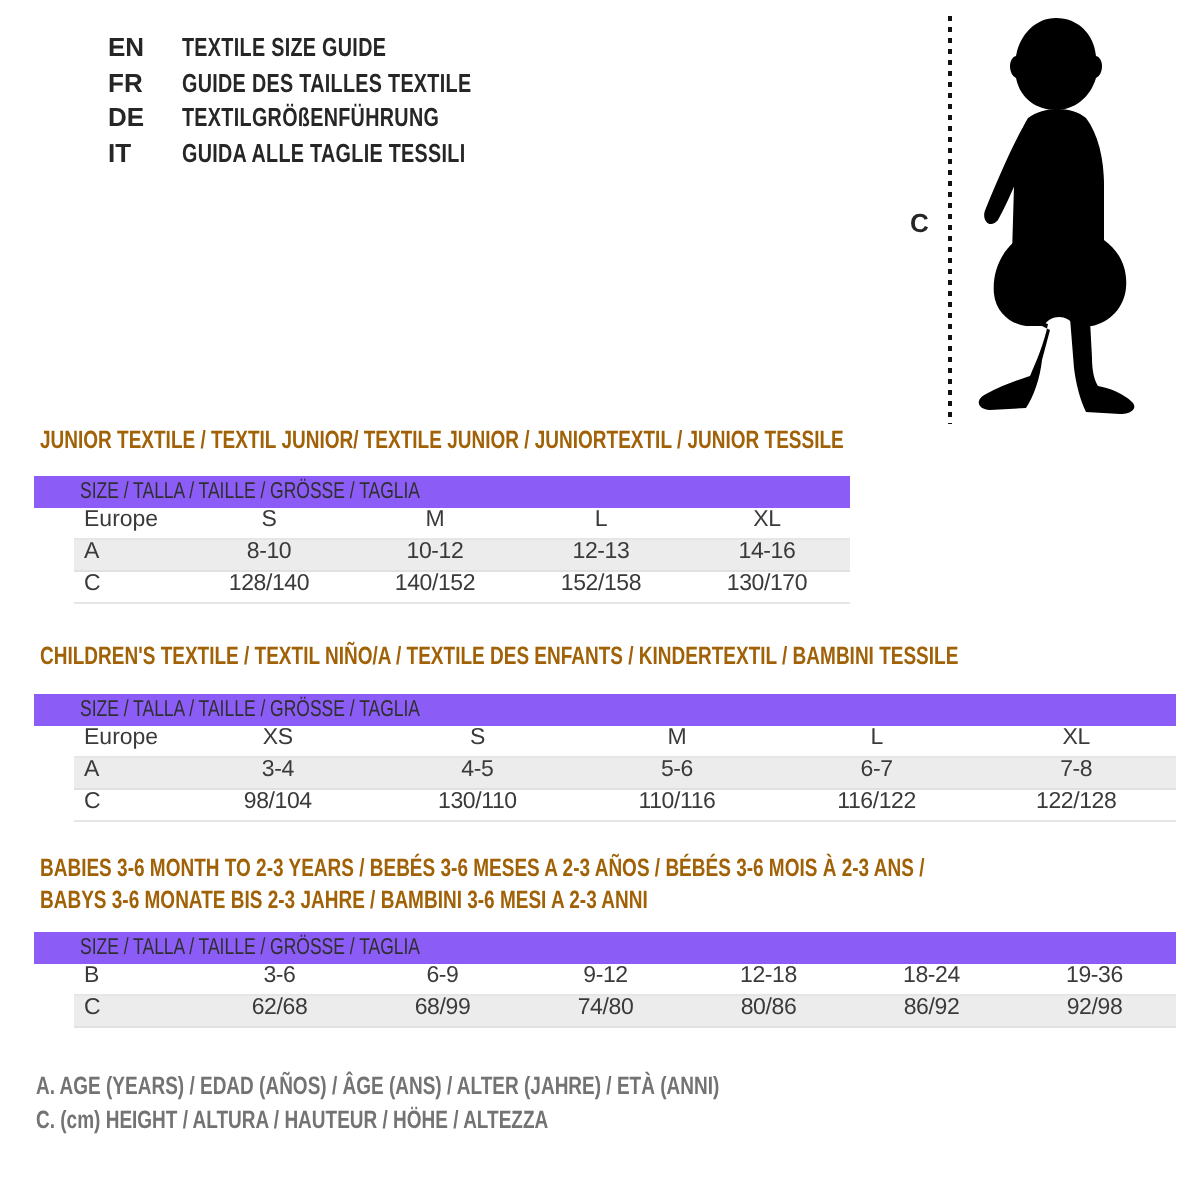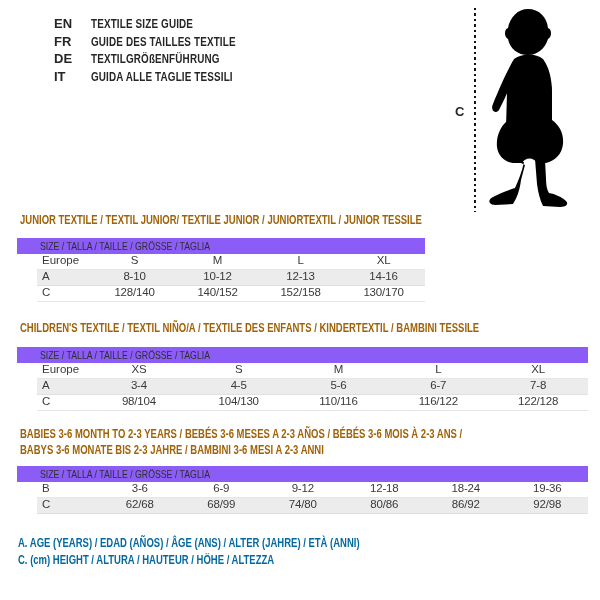--- a/index.html
+++ b/index.html
@@ -31,21 +31,21 @@
   .tlabel{padding-left:5px;box-sizing:border-box;}
   .t1 .tlabel{width:56px;flex:0 0 56px;}
   .t2 .tlabel{width:52px;flex:0 0 52px;}
   .t3 .tlabel{width:62px;flex:0 0 62px;}
   .tcell{flex:1;text-align:center;letter-spacing:-0.2px;}
   .t1{width:408px;top:238px;}
   .t2{width:571px;top:347px;}
   .t3{width:571px;top:466px;}
   
   .legend{position:absolute;left:18px;top:536px;}
-  .legend-line{height:17.4px;font-weight:700;font-size:12.5px;color:#0369a1;}
+  .legend-line{height:17.4px;font-weight:700;font-size:12.5px;color:#737373;}
 </style>
 </head>
 <body>
 
 <div class="canvas">
 
   <div class="lang-list">
     <div class="lang-row">
       <span class="lang-code">EN</span>
       <span class="lang-label cond">TEXTILE SIZE GUIDE</span>
@@ -125,21 +125,21 @@
       <span class="tlabel">A</span>
       <span class="tcell">3-4</span>
       <span class="tcell">4-5</span>
       <span class="tcell">5-6</span>
       <span class="tcell">6-7</span>
       <span class="tcell">7-8</span>
     </div>
     <div class="trow">
       <span class="tlabel">C</span>
       <span class="tcell">98/104</span>
-      <span class="tcell">104/130</span>
+      <span class="tcell">130/110</span>
       <span class="tcell">110/116</span>
       <span class="tcell">116/122</span>
       <span class="tcell">122/128</span>
     </div>
   </div>
 
   <div class="tbl-title" style="top:426px">
     <div><span class="cond">BABIES 3-6 MONTH TO 2-3 YEARS / BEBÉS 3-6 MESES A 2-3 AÑOS / BÉBÉS 3-6 MOIS À 2-3 ANS /</span></div>
     <div><span class="cond">BABYS 3-6 MONATE BIS 2-3 JAHRE / BAMBINI 3-6 MESI A 2-3 ANNI</span></div>
   </div>

